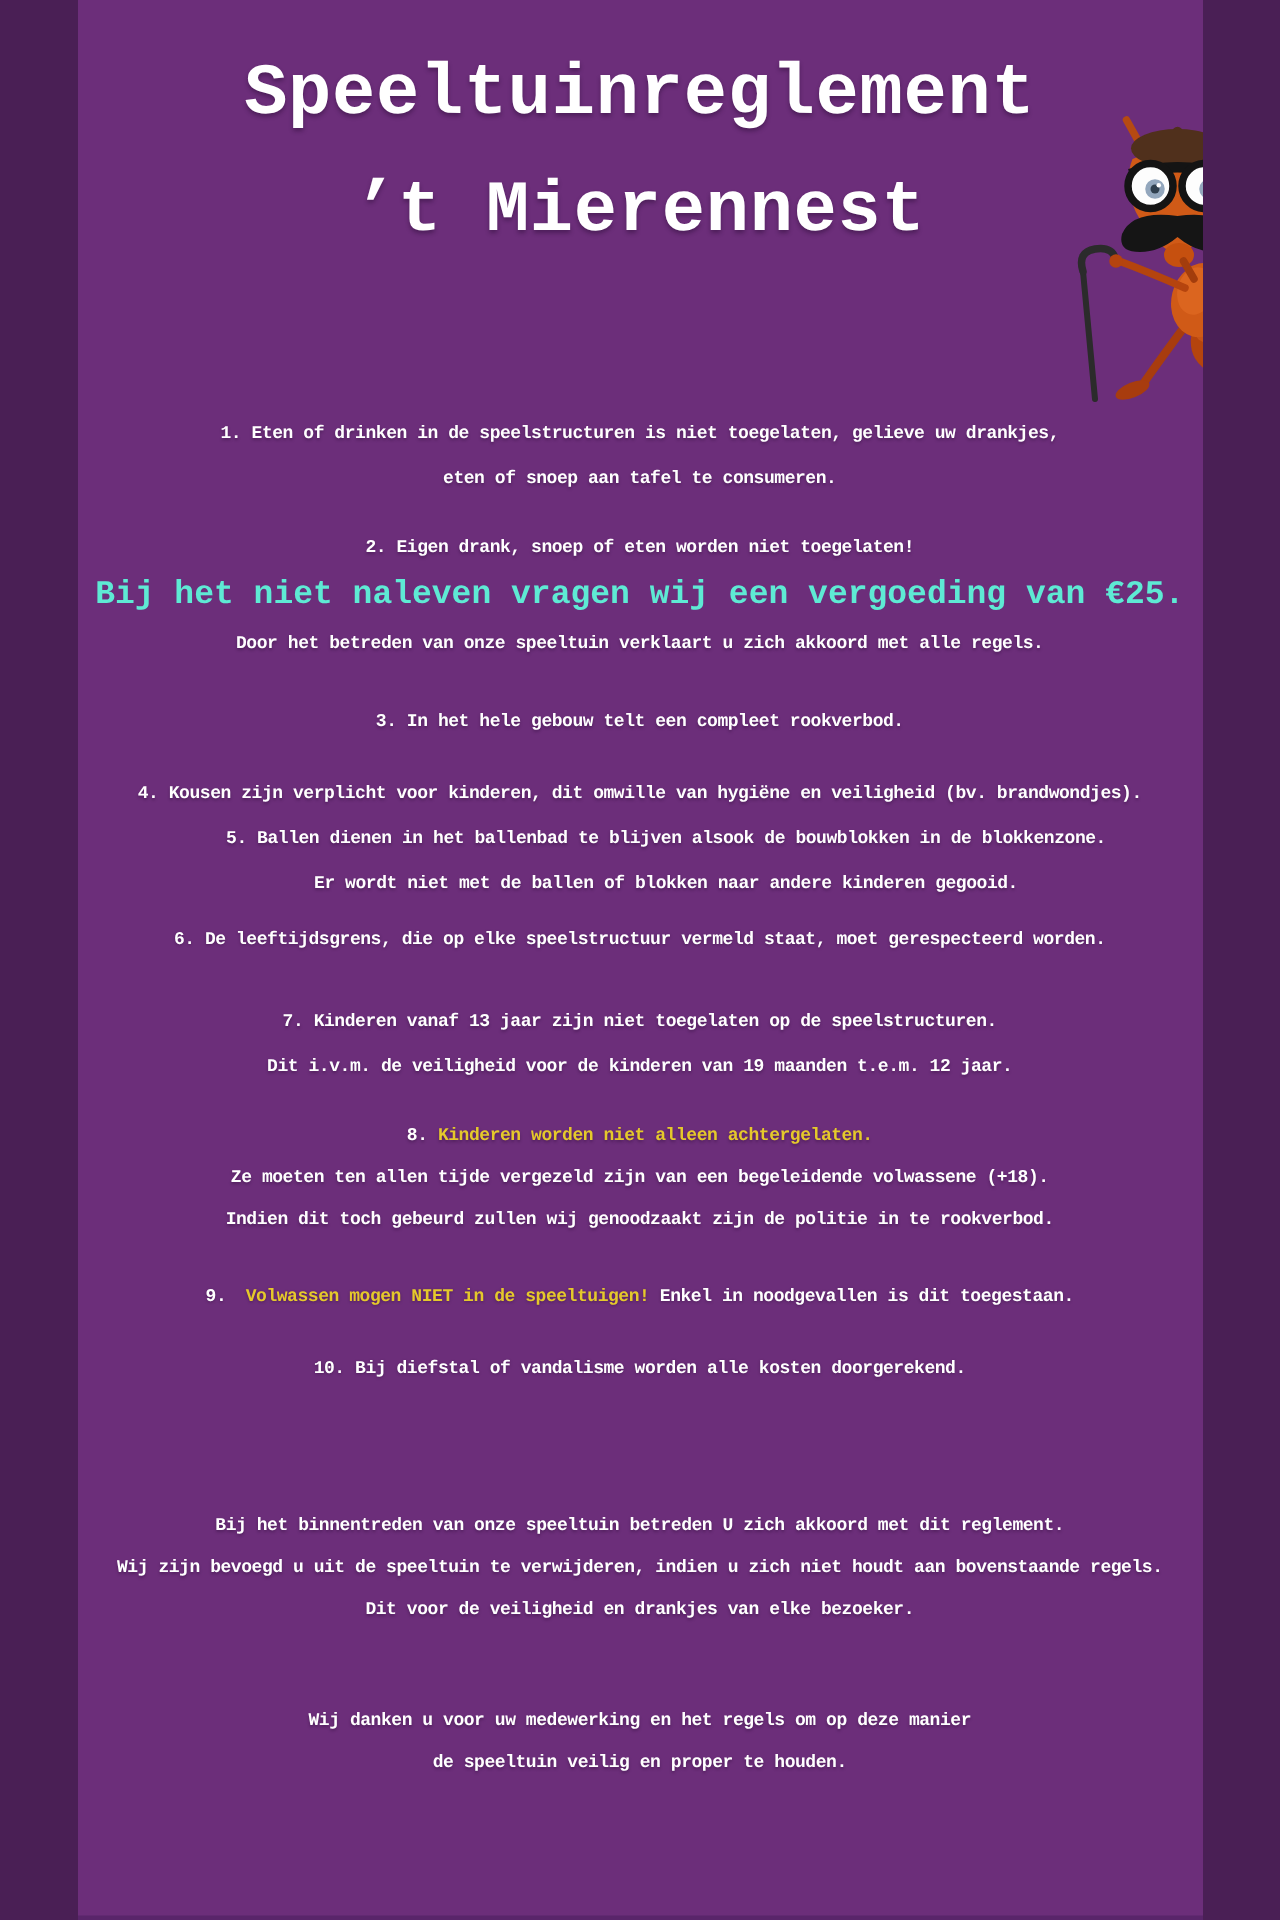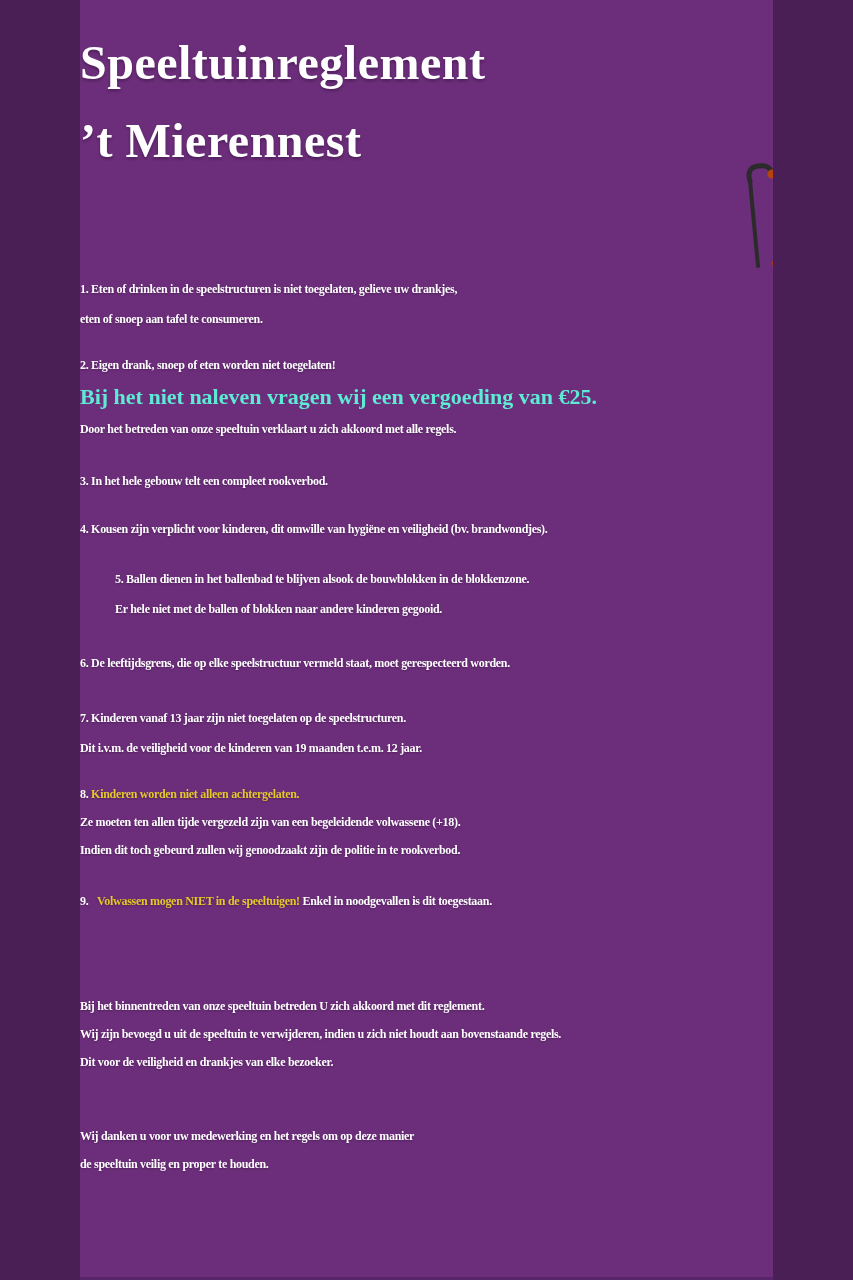--- a/index.html
+++ b/index.html
@@ -1,24 +1,25 @@
 <!DOCTYPE html>
 <html><head>
 <meta charset="utf-8">
 <style>
   html,body{margin:0;padding:0;background:#4a1f55;}
   .poster{
     position:relative;
-    width:693px;height:1280px;
+    width:750px;height:1280px;
     margin:0 auto;
     background:#6C2E7A;
     overflow:hidden;
-    font-family:Liberation Serif, serif;
+    font-family:Liberation Mono, monospace;
     font-weight:bold;
     color:#ffffff;
+    text-align:center;
   }
   .poster::after{
     content:"";position:absolute;left:0;bottom:0;width:100%;height:3px;
     background:#59256a;
   }
   .title-block{padding-top:24px;position:relative;z-index:2;}
   .title-line{
     font-size:48px;line-height:78px;letter-spacing:0.5px;
     text-shadow:0 2px 3px rgba(40,10,50,0.45);
     white-space:nowrap;
@@ -32,22 +33,22 @@
   }
   .lh28{line-height:28px;}
   .yellow{color:#E5C92B;}
   .big-yellow{
     font-size:22px;line-height:34px;color:#5eead4;letter-spacing:0px;
   }
   .mt-r1{margin-top:94px;}
   .mt-r2{margin-top:16px;}
   .mt-r3{margin-top:22px;}
   .mt-r4{margin-top:18px;}
-  .mt-r5{margin-top:20px;padding-left:35px;}
-  .mt-r6{margin-top:24px;}
+  .mt-r5{padding-left:35px;}
+  .mt-r6{margin-top:7px;}
   .mt-r7{margin-top:25px;}
   .mt-r8{margin-top:17px;}
   .mt-r9{margin-top:22px;}
   .mt-r10{margin-top:18px;}
   .mt-footer{margin-top:76px;}
   .mt-thanks{margin-top:46px;}
   .num-gap{margin-left:6px;}
   .ant{
     position:absolute;left:658px;top:64px;width:195px;height:218px;z-index:1;
   }
@@ -146,21 +147,21 @@
     <p class="rule-p mt-r3">
       <span class="line">3. In het hele gebouw telt een compleet rookverbod.</span>
     </p>
 
     <p class="rule-p mt-r4">
       <span class="line">4.  Kousen zijn verplicht voor kinderen, dit omwille van hygiëne en veiligheid (bv. brandwondjes).</span>
     </p>
 
     <p class="rule-p mt-r5">
       <span class="line">5.  Ballen dienen in het ballenbad te blijven alsook de bouwblokken in de  blokkenzone.</span><br>
-      <span class="line">Er hele niet met de ballen of blokken naar andere kinderen gegooid.</span>
+      <span class="line">Er wordt niet met de ballen of blokken naar andere kinderen gegooid.</span>
     </p>
 
     <p class="rule-p mt-r6">
       <span class="line">6.  De leeftijdsgrens, die op elke speelstructuur vermeld staat, moet  gerespecteerd worden.</span>
     </p>
 
     <p class="rule-p mt-r7">
       <span class="line">7.  Kinderen vanaf 13 jaar zijn niet toegelaten op de speelstructuren.</span><br>
       <span class="line">Dit i.v.m. de veiligheid voor de kinderen van 19 maanden t.e.m. 12 jaar.</span>
     </p>
@@ -175,20 +176,23 @@
     </p>
 
     <p class="rule-p mt-r9">
       <span class="line">
         <span>9.</span>
         <span class="yellow num-gap">Volwassen mogen NIET in de speeltuigen!</span>
         <span>Enkel in noodgevallen is dit toegestaan.</span>
       </span>
     </p>
 
+    <p class="rule-p mt-r10">
+      <span class="line">10. Bij diefstal of vandalisme worden alle kosten doorgerekend.</span>
+    </p>
 
     <p class="rule-p mt-footer">
       <span class="line lh28">Bij het binnentreden van onze speeltuin betreden U zich akkoord met dit reglement.</span><br>
       <span class="line lh28">Wij zijn bevoegd u uit de speeltuin te verwijderen, indien u zich niet houdt aan bovenstaande regels.</span><br>
       <span class="line lh28">Dit voor de veiligheid en drankjes van elke bezoeker.</span>
     </p>
 
     <p class="rule-p mt-thanks">
       <span class="line lh28">Wij danken u voor uw medewerking en het regels om op deze manier</span><br>
       <span class="line lh28">de speeltuin veilig en proper te houden.</span>

